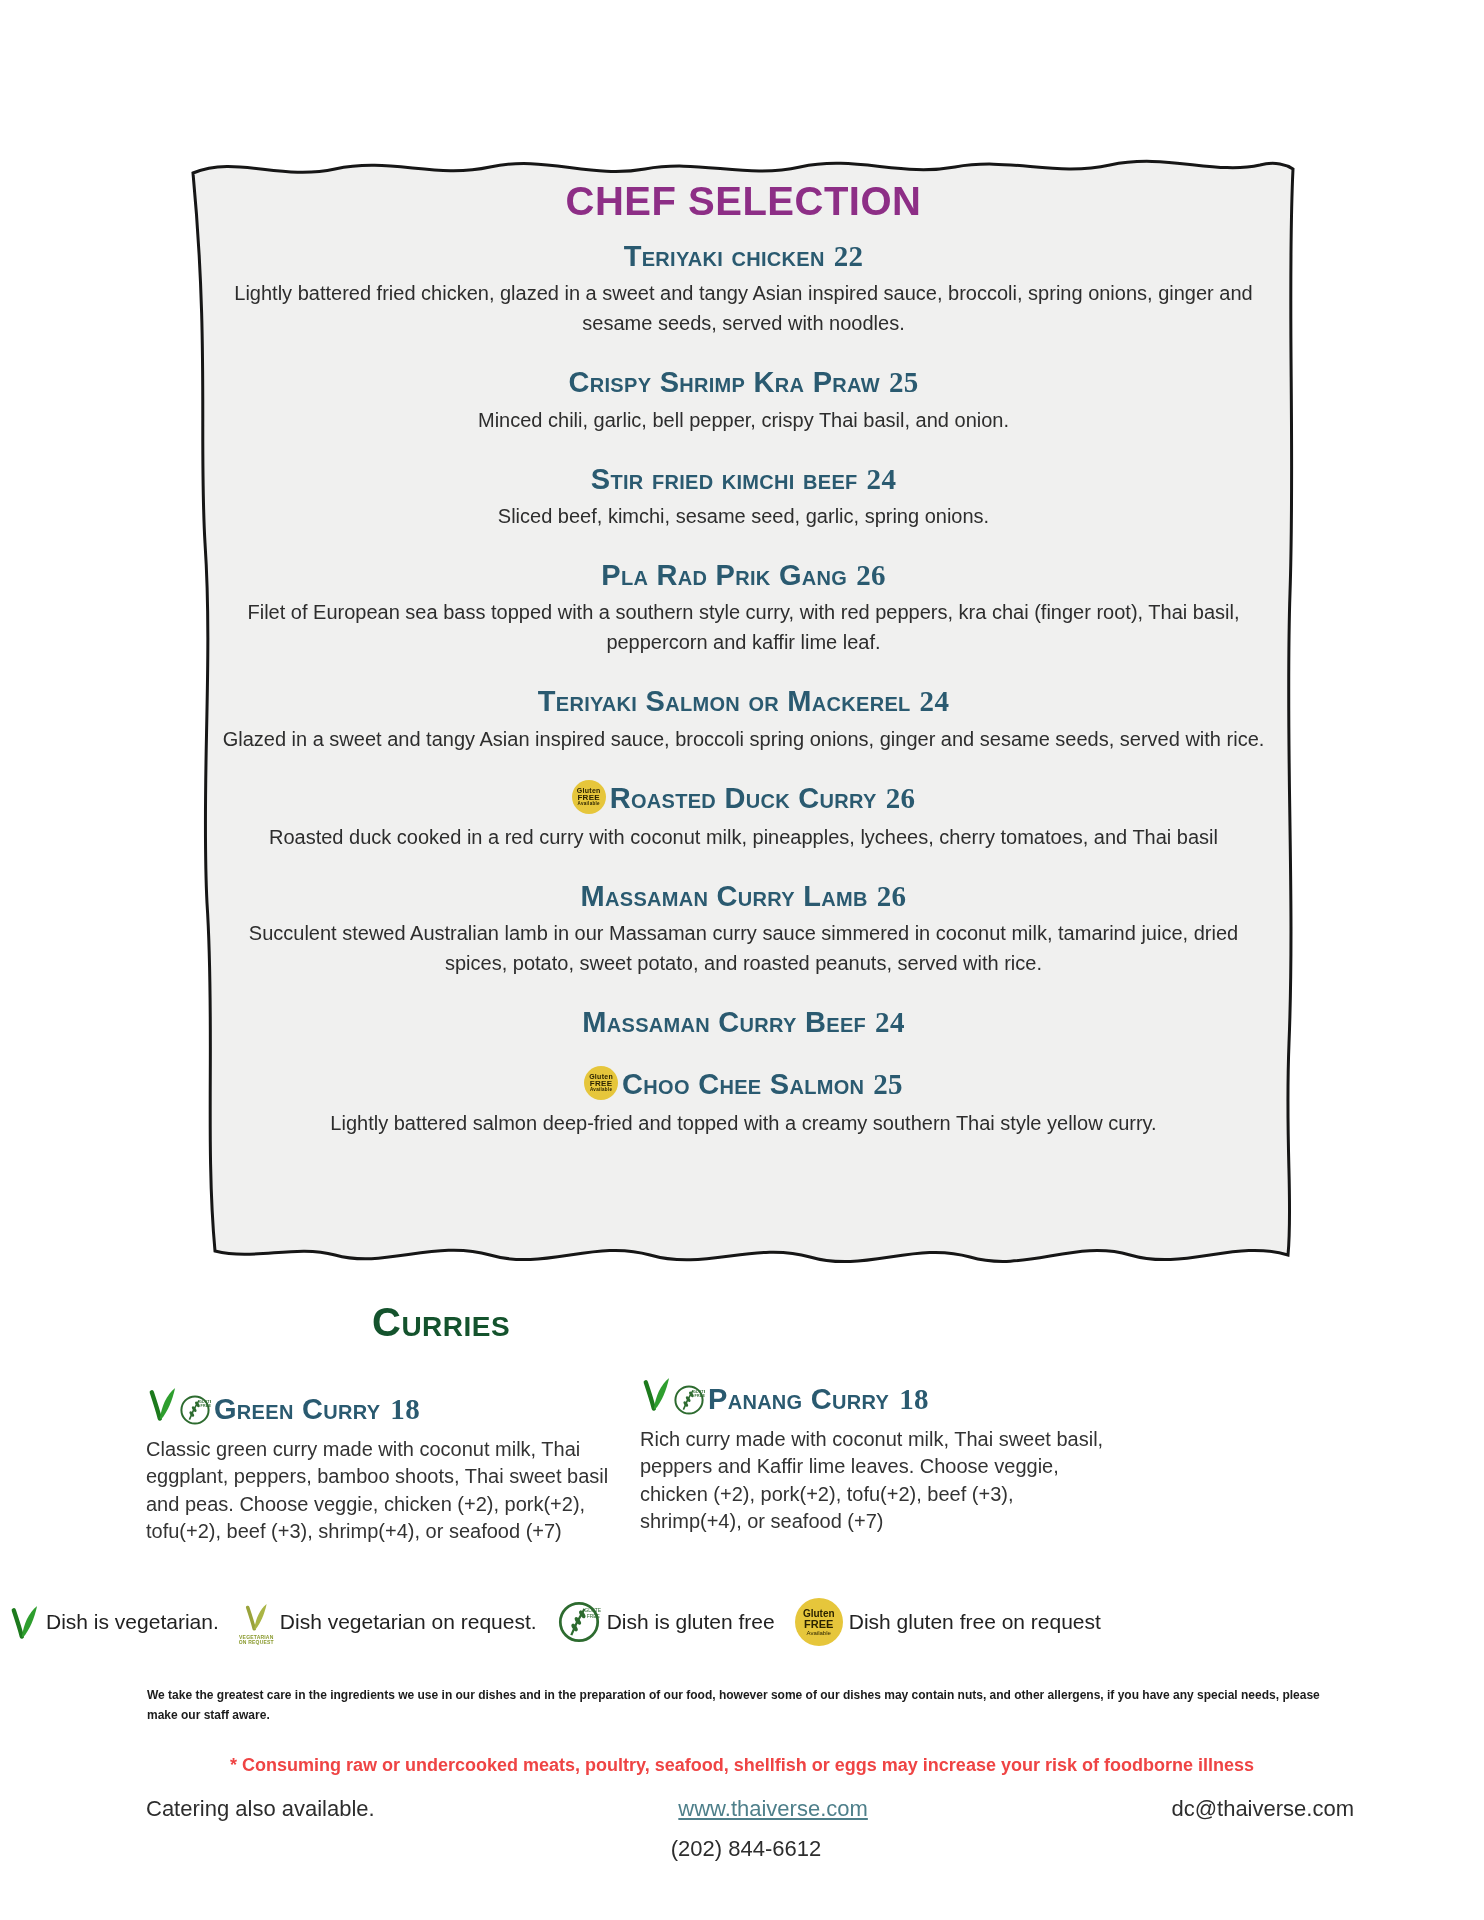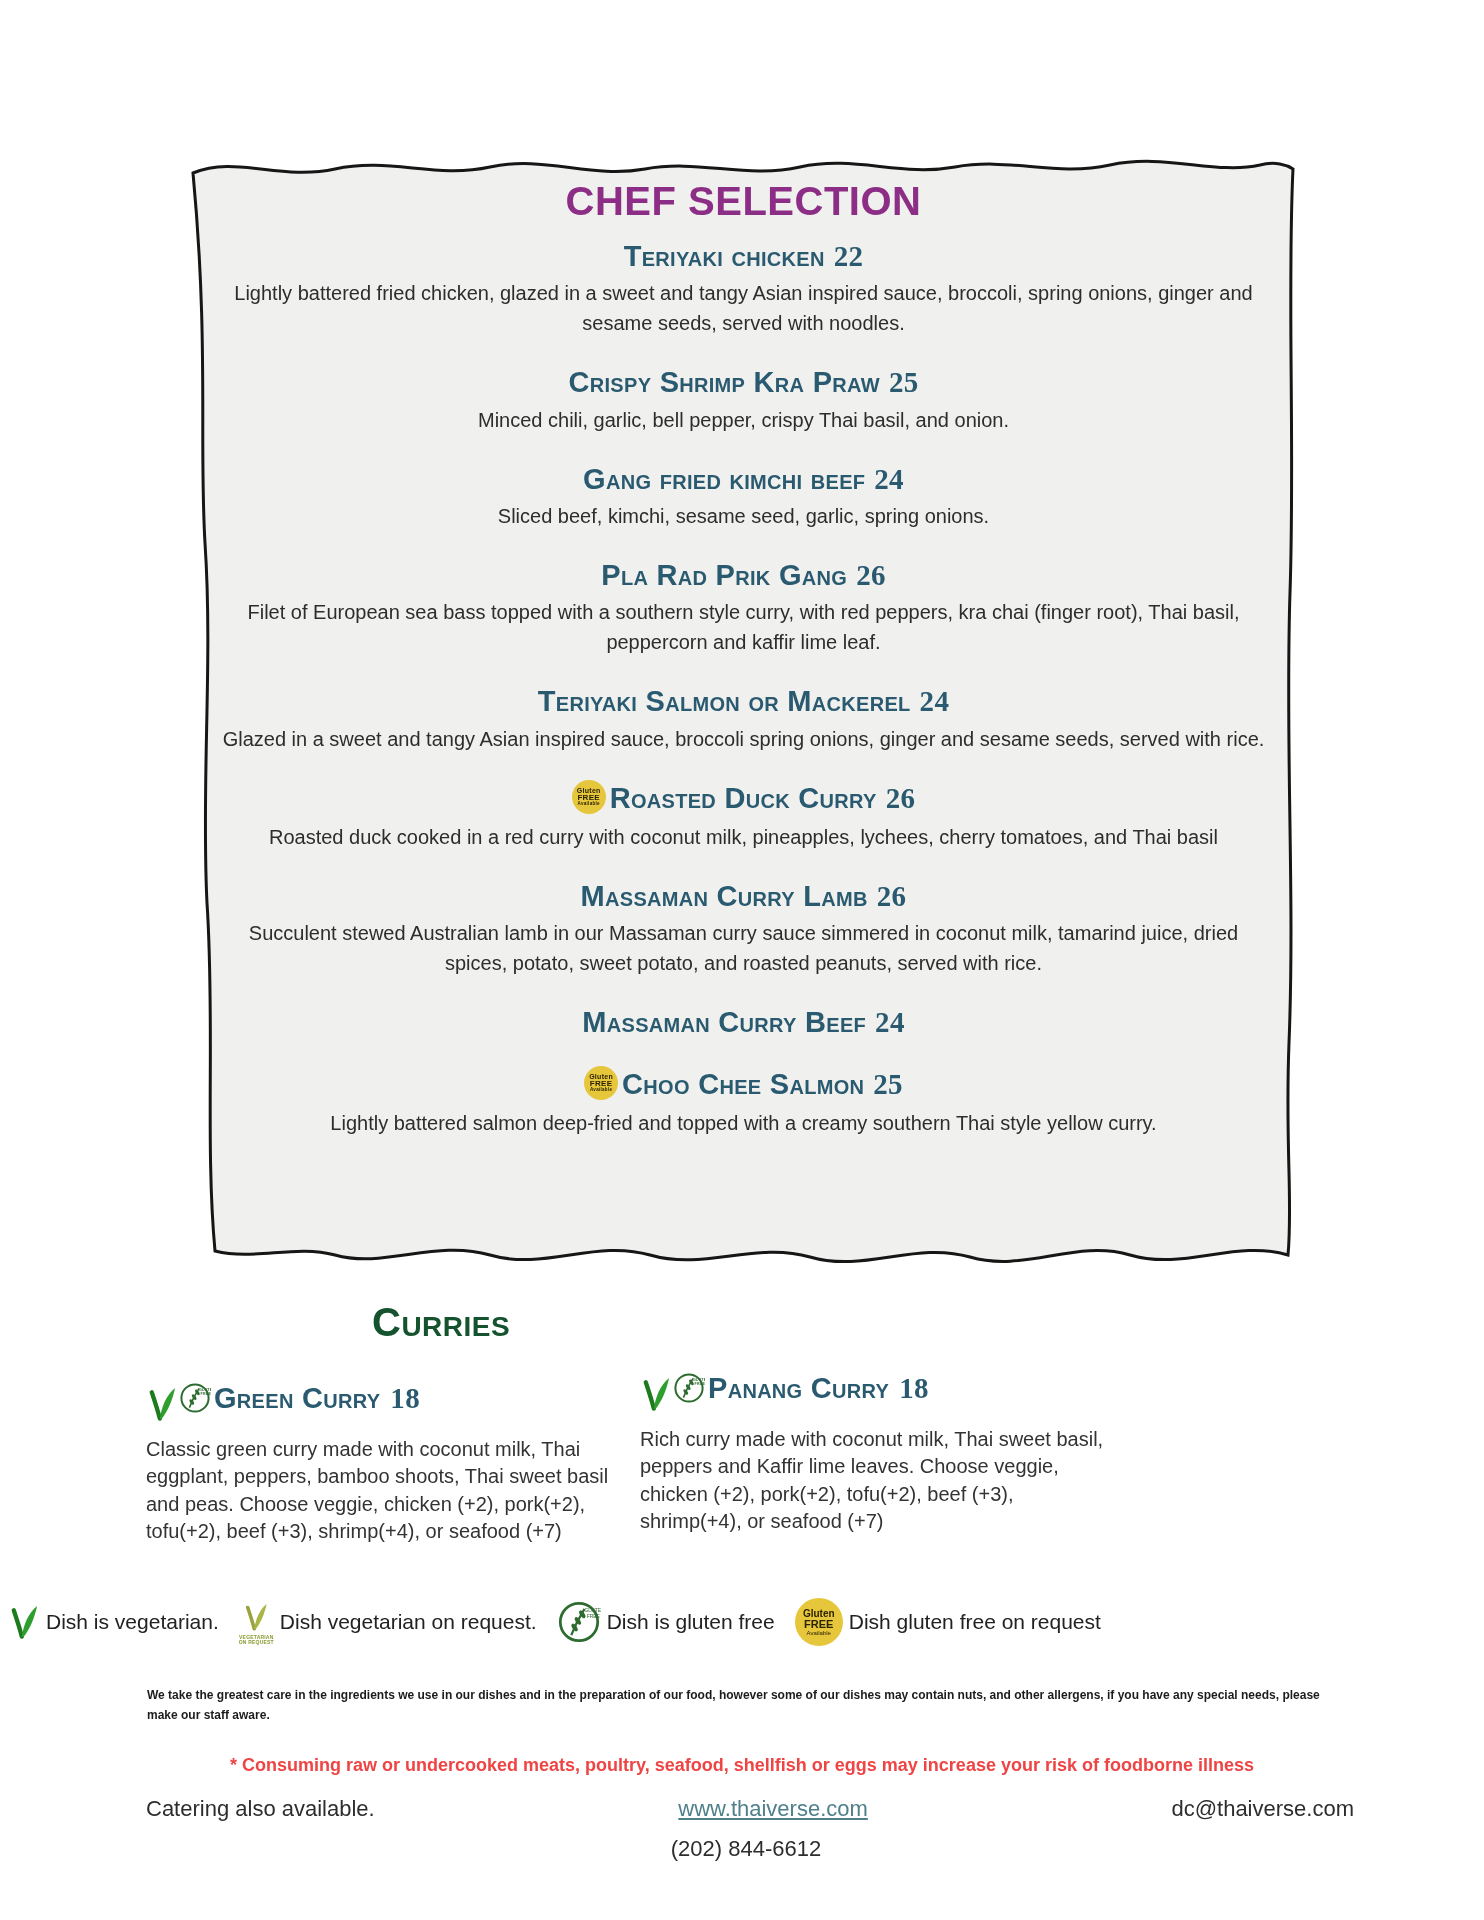--- a/index.html
+++ b/index.html
@@ -52,21 +52,21 @@
 
   
   .curries-title {
     position:absolute; left:372px; top:1300px;
     font-size:40px; font-weight:800; color:#14532d; letter-spacing:.5px;
   }
   .curry-col { position:absolute; text-align:left; }
   .curry-col--left  { left:146px; top:1382px; width:468px; }
   .curry-col--right { left:640px; top:1372px; width:472px; }
   .curry-heading {
-    display:flex; align-items:flex-start; gap:1px;
+    display:flex; align-items:flex-end; gap:1px;
     font-size:29px; font-weight:600; color:#2A5A70; letter-spacing:.3px;
     margin-bottom:10px;
   }
   .curry-desc { font-size:20px; line-height:1.37; color:#333333; }
 
   .v-icon-lg { width:32px; height:44px; }
   .v-icon-sm { width:26px; height:36px; }
   .gfc-lg { width:44px; height:44px; }
   .gfc-sm { width:32px; height:32px; margin-right:2px; }
 
@@ -130,21 +130,21 @@
         <h3 class="dish-heading"><span class="smallcaps">Teriyaki chicken</span><span class="dish-price">22</span></h3>
         <p class="dish-desc">Lightly battered fried chicken, glazed in a sweet and tangy Asian inspired sauce, broccoli, spring onions, ginger and sesame seeds, served with noodles.</p>
       </div>
 
       <div class="dish">
         <h3 class="dish-heading"><span class="smallcaps">Crispy Shrimp Kra Praw</span><span class="dish-price">25</span></h3>
         <p class="dish-desc">Minced chili, garlic, bell pepper, crispy Thai basil, and onion.</p>
       </div>
 
       <div class="dish">
-        <h3 class="dish-heading"><span class="smallcaps">Gang fried kimchi beef</span><span class="dish-price">24</span></h3>
+        <h3 class="dish-heading"><span class="smallcaps">Stir fried kimchi beef</span><span class="dish-price">24</span></h3>
         <p class="dish-desc">Sliced beef, kimchi, sesame seed, garlic, spring onions.</p>
       </div>
 
       <div class="dish">
         <h3 class="dish-heading"><span class="smallcaps">Pla Rad Prik Gang</span><span class="dish-price">26</span></h3>
         <p class="dish-desc">Filet of European sea bass topped with a southern style curry, with red peppers, kra chai (finger root), Thai basil, peppercorn and kaffir lime leaf.</p>
       </div>
 
       <div class="dish">
         <h3 class="dish-heading"><span class="smallcaps">Teriyaki Salmon or Mackerel</span><span class="dish-price">24</span></h3>

